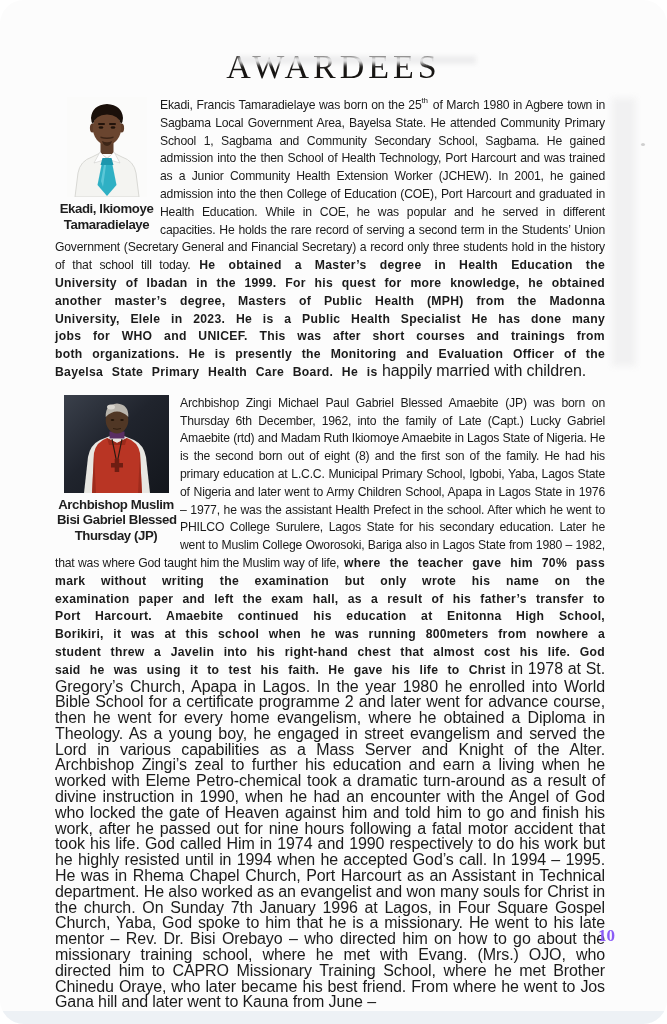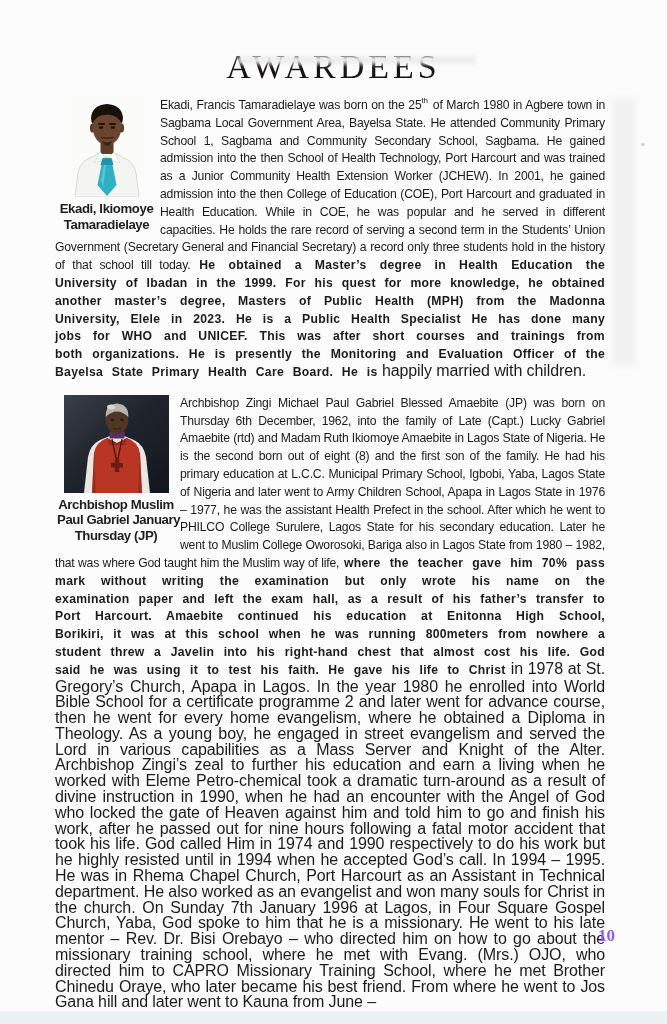--- a/index.html
+++ b/index.html
@@ -1,19 +1,19 @@
 <!DOCTYPE html>
 <html><head>
 <meta charset="utf-8">
 <style>
   html,body { margin:0; padding:0; }
   body { width:667px; height:1024px; font-family:"Liberation Sans",sans-serif; }
   .page {
     position:relative; width:667px; height:1024px;
-    background:#fcfcfc; overflow:hidden; color:#1b1b1b;
+    background:#fcfcfc; overflow:hidden; color:#1b1b1b;border-radius:24px;
   }
   
   .streak-title { position:absolute; top:56px; left:238px; width:238px; height:8px;
     background:#ededee; filter:blur(2px); }
   .streak-right { position:absolute; top:98px; left:612px; width:24px; height:268px;
     background:#f1f1f2; filter:blur(3px); }
   .speck { position:absolute; top:143px; left:641px; width:4px; height:3px;
     background:#cfcfcf; border-radius:50%; }
   .bottom-strip { position:absolute; bottom:0; left:0; width:667px; height:13px;
     background:#edf1f5; }
@@ -121,21 +121,21 @@
           <path d="M49,33.5 Q53,35 57,33.5" stroke="#2e1d10" stroke-width="1" fill="none"></path>
           <line x1="48" y1="44" x2="52.5" y2="66" stroke="#2a1a10" stroke-width="1.2"></line>
           <line x1="58" y1="44" x2="53.5" y2="66" stroke="#2a1a10" stroke-width="1.2"></line>
           <rect x="50.7" y="64" width="4.5" height="13" fill="#6e1d12"></rect>
           <rect x="47" y="68" width="12" height="4.5" fill="#6e1d12"></rect>
           <path d="M30,58 L32,98 L28,98 Z" fill="#8e2418" opacity="0.6"></path>
           <path d="M76,58 L74,98 L78,98 Z" fill="#8e2418" opacity="0.6"></path>
         </svg>
         <figcaption>
           <div class="cap">Archbishop Muslim</div>
-          <div class="cap">Paul Gabriel January</div>
+          <div class="cap">Bisi Gabriel Blessed</div>
           <div class="cap">Thursday (JP)</div>
         </figcaption>
       </figure>
       <p class="bio">
         <span class="seg-bold">Archbishop Zingi Michael Paul Gabriel Blessed Amaebite (JP) was born on Thursday 6th December, 1962, into the family of Late (Capt.) Lucky Gabriel Amaebite (rtd) and Madam Ruth Ikiomoye Amaebite in Lagos State of Nigeria. He is the second born out of eight (8) and the first son of the family. He had his primary education at L.C.C. Municipal Primary School, Igbobi, Yaba, Lagos State of Nigeria and later went to Army Children School, Apapa in Lagos State in 1976 – 1977, he was the assistant Health Prefect in the school. After which he went to PHILCO College Surulere, Lagos State for his secondary education. Later he went to Muslim College Oworosoki, Bariga also in Lagos State from 1980 – 1982, that was where God taught him the Muslim way of life,</span>
         <span class="seg-wide">where the teacher gave him 70% pass mark without writing the examination but only wrote his name on the examination paper and left the exam hall, as a result of his father’s transfer to Port Harcourt. Amaebite continued his education at Enitonna High School, Borikiri, it was at this school when he was running 800meters from nowhere a student threw a Javelin into his right-hand chest that almost cost his life. God said he was using it to test his faith. He gave his life to Christ</span>
         <span class="seg-light">in 1978 at St. Gregory’s Church, Apapa in Lagos. In the year 1980 he enrolled into World Bible School for a certificate programme 2 and later went for advance course, then he went for every home evangelism, where he obtained a Diploma in Theology. As a young boy, he engaged in street evangelism and served the Lord in various capabilities as a Mass Server and Knight of the Alter. Archbishop Zingi’s zeal to further his education and earn a living when he worked with Eleme Petro-chemical took a dramatic turn-around as a result of divine instruction in 1990, when he had an encounter with the Angel of God who locked the gate of Heaven against him and told him to go and finish his work, after he passed out for nine hours following a fatal motor accident that took his life. God called Him in 1974 and 1990 respectively to do his work but he highly resisted until in 1994 when he accepted God’s call. In 1994 – 1995. He was in Rhema Chapel Church, Port Harcourt as an Assistant in Technical department. He also worked as an evangelist and won many souls for Christ in the church. On Sunday 7th January 1996 at Lagos, in Four Square Gospel Church, Yaba, God spoke to him that he is a missionary. He went to his late mentor – Rev. Dr. Bisi Orebayo – who directed him on how to go about the missionary training school, where he met with Evang. (Mrs.) OJO, who directed him to CAPRO Missionary Training School, where he met Brother Chinedu Oraye, who later became his best friend. From where he went to Jos Gana hill and later went to Kauna from June –</span>
       </p>
     </section>
 

